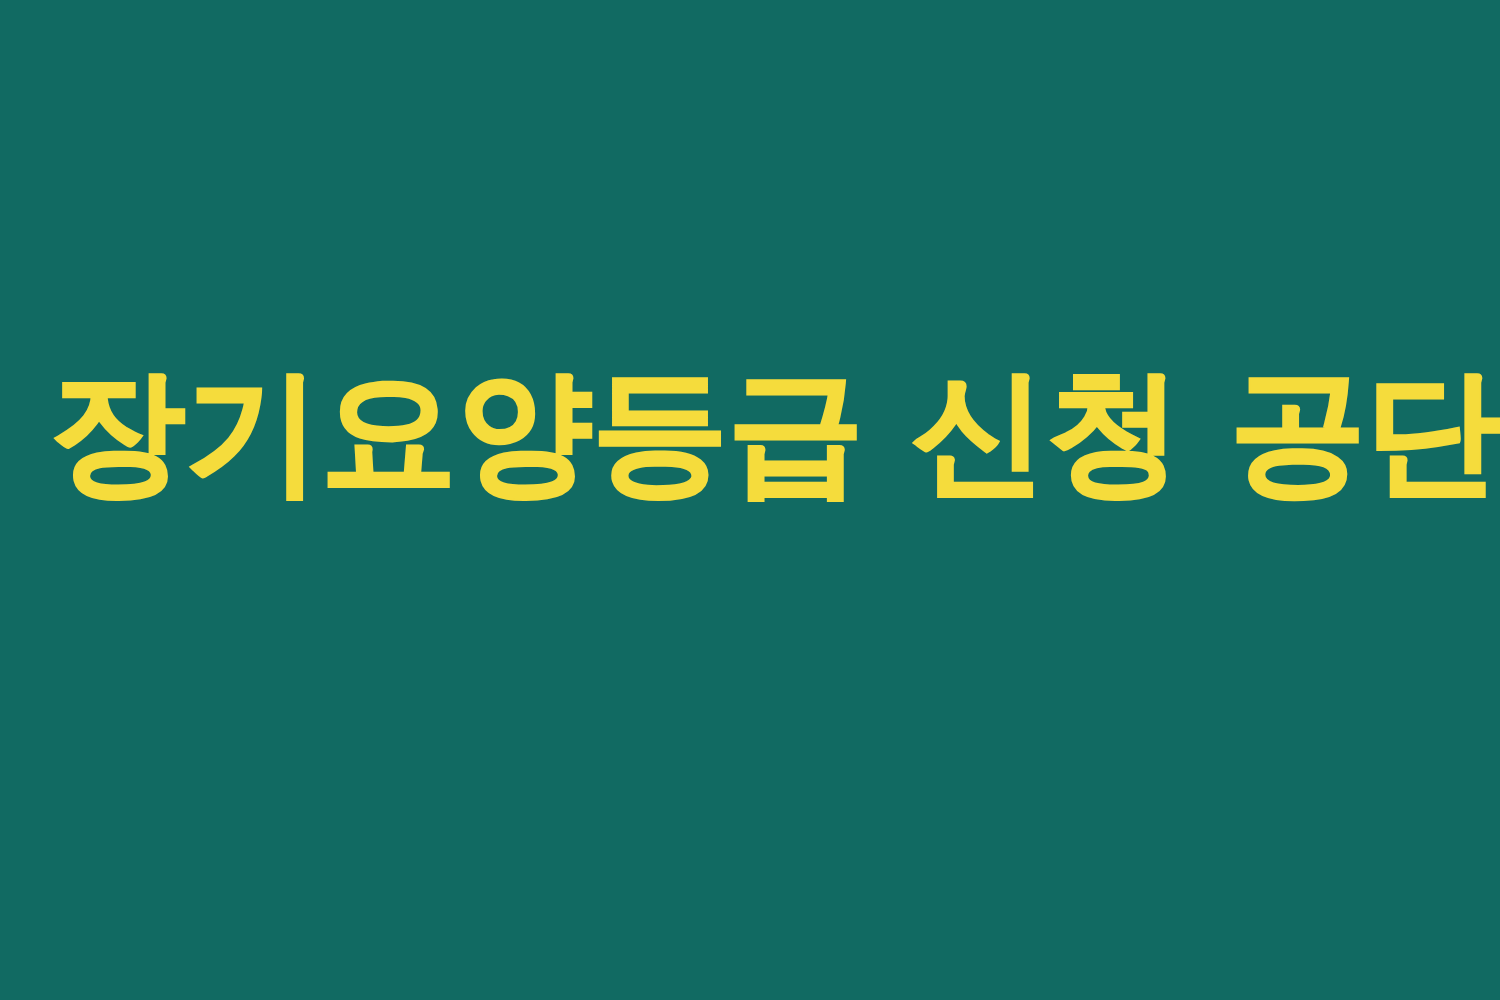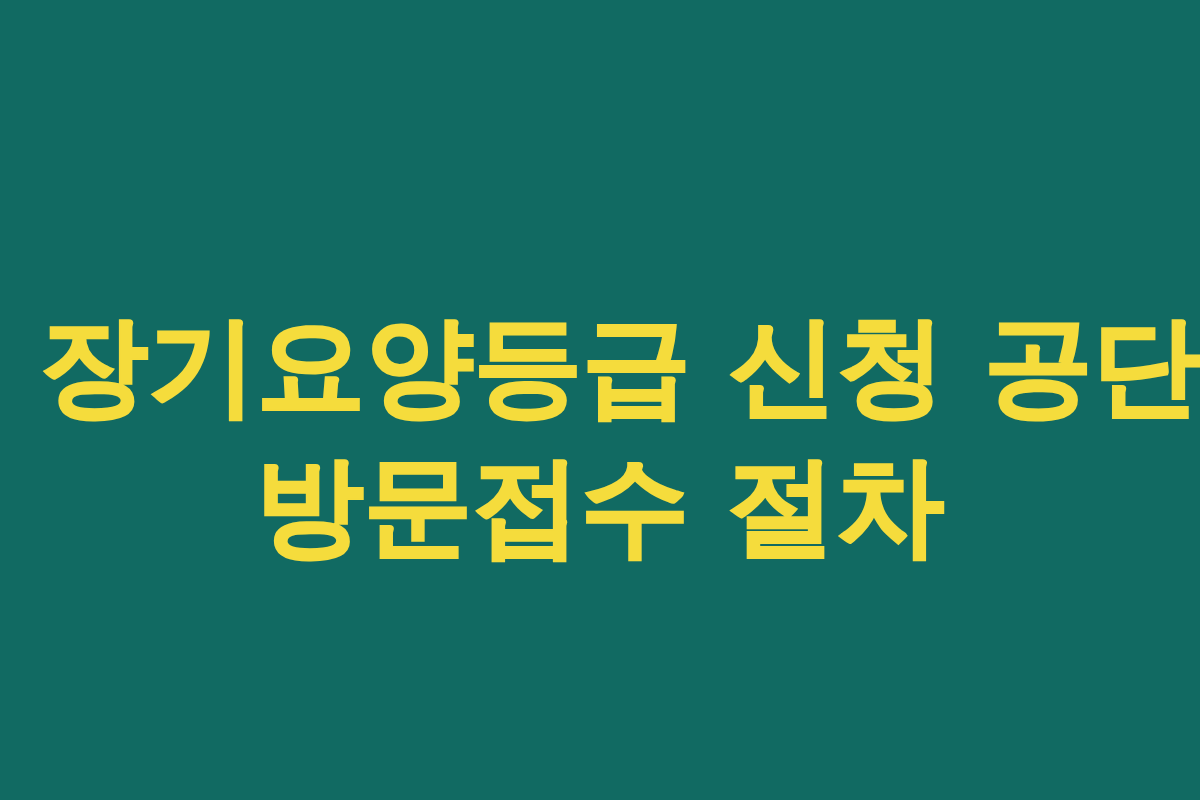--- a/index.html
+++ b/index.html
@@ -31,21 +31,20 @@
   
   #headline-block {
     position: absolute;
     left: 0;
     right: 0;
     
     top: 276px;
     text-align: center;
     padding: 0 40px;
     box-sizing: border-box;
-    margin-top: 20px;
   }
 
   .headline-line {
     display: block;
     color: #f5dc3c;
     font-family: "DejaVu Sans", "Liberation Sans", sans-serif;
     font-weight: 700;
     font-size: 108px;
     line-height: 140px;
     letter-spacing: 0.5px;
@@ -65,16 +64,15 @@
 </style>
 </head>
 <body>
 
 <div id="banner-card" style="background-color: rgb(17, 106, 98);">
 
   <div id="headline-block">
 
     <span id="headline-line-1" class="headline-line" style="color: rgb(245, 220, 60); -webkit-text-stroke: 2.5px rgb(245, 220, 60);">장기요양등급 신청 공단</span>
 
-    <span id="headline-line-2" class="headline-line" style="color: rgb(245, 220, 60); -webkit-text-stroke: 2.5px rgb(245, 220, 60);">방문접수 절차</span>
 
   </div>
 </div>
 
 </body></html>

